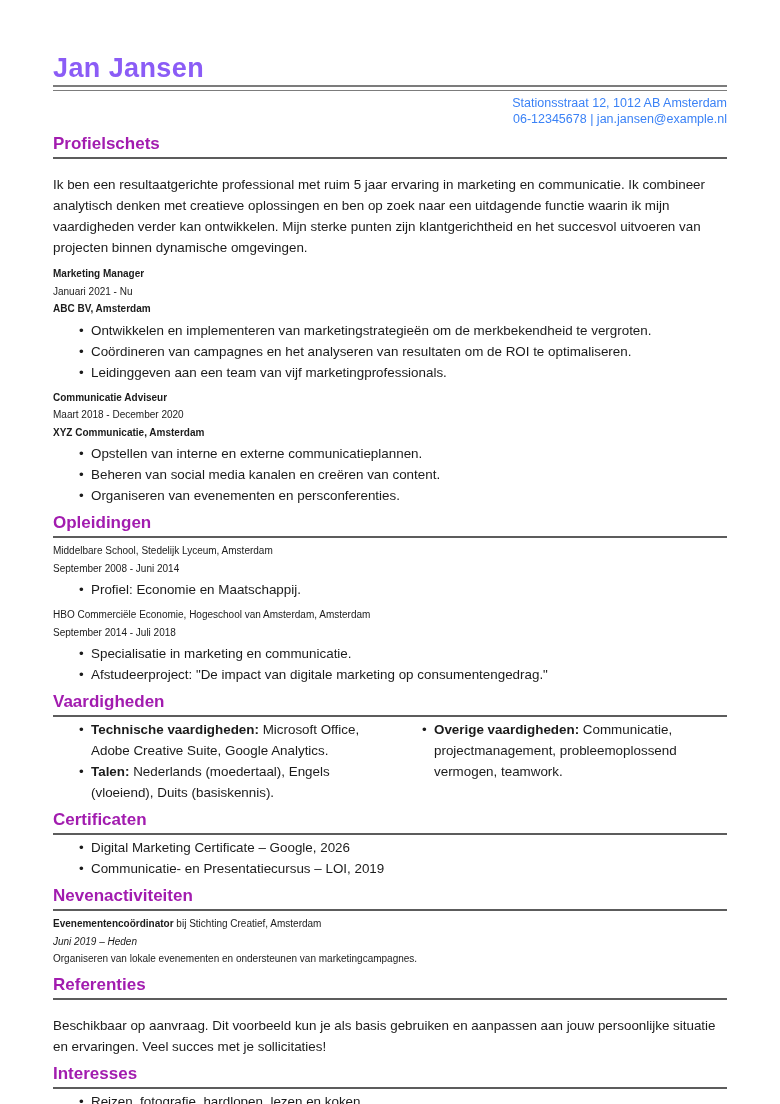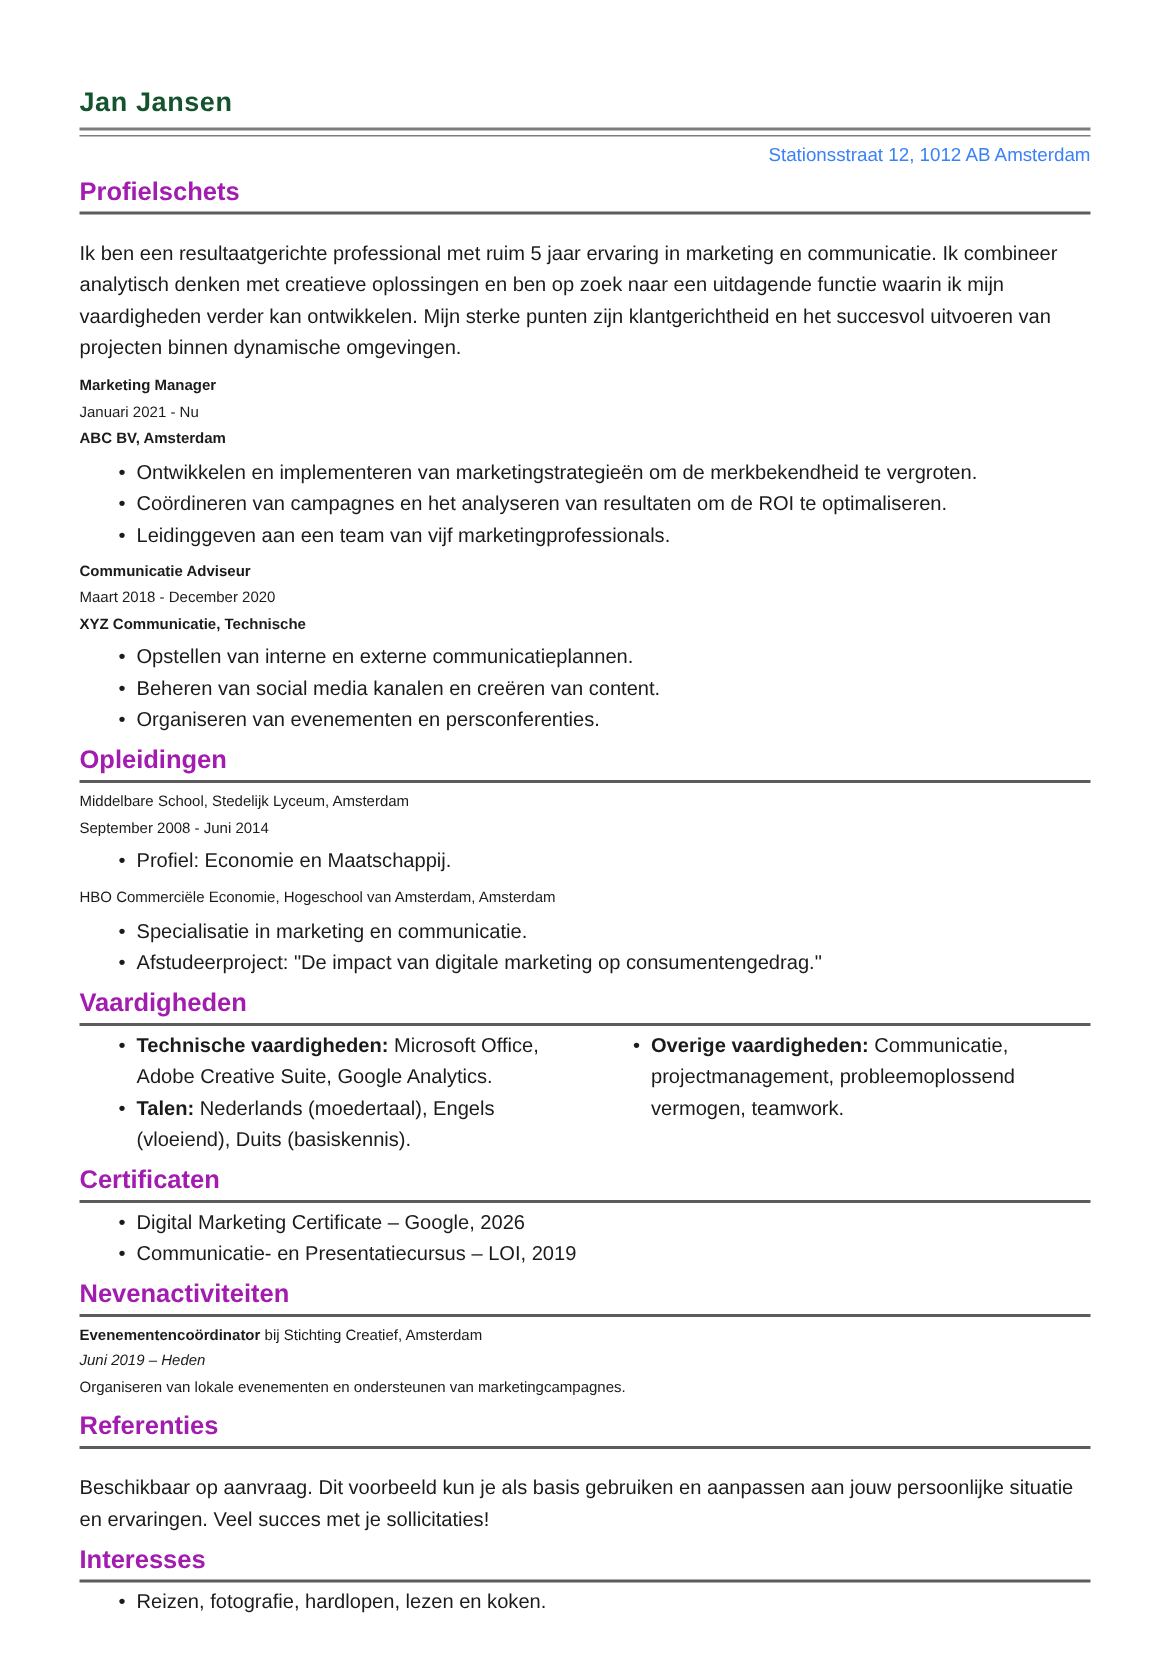--- a/index.html
+++ b/index.html
@@ -7,23 +7,23 @@
   body {
     width: 780px;
     height: 1104px;
     font-family: "Liberation Sans", sans-serif;
     color: #1b1b1b;
     overflow: hidden;
   }
   .page { padding: 55px 53px 0 53px; }
 
   h1.name {
-    font-size: 18px;
+    font-size: 27px;
     font-weight: bold;
-    color: #14532d;
+    color: #8b5cf6;
     letter-spacing: 0.4px;
     line-height: 27px;
   }
   .name-rule {
     margin-top: 3px;
     height: 6px;
     border-top: 2px solid #7c7c7c;
     border-bottom: 1px solid #7c7c7c;
   }
   .contact {
@@ -80,20 +80,21 @@
 </style>
 </head>
 <body>
 
 <div class="page">
 
   <h1 class="name">Jan Jansen</h1>
   <div class="name-rule"></div>
   <div class="contact">
     <div>Stationsstraat 12, 1012 AB Amsterdam</div>
+    <div>06-12345678 | jan.jansen@example.nl</div>
   </div>
 
   <section class="section">
     <h2 class="sh">Profielschets</h2>
     <p class="para">Ik ben een resultaatgerichte professional met ruim 5 jaar ervaring in marketing en communicatie. Ik combineer analytisch denken met creatieve oplossingen en ben op zoek naar een uitdagende functie waarin ik mijn vaardigheden verder kan ontwikkelen. Mijn sterke punten zijn klantgerichtheid en het succesvol uitvoeren van projecten binnen dynamische omgevingen.</p>
   </section>
 
   <section class="section">
 
     <div class="entry">
@@ -103,21 +104,21 @@
       <ul class="bullets">
         <li>Ontwikkelen en implementeren van marketingstrategieën om de merkbekendheid te vergroten.</li>
         <li>Coördineren van campagnes en het analyseren van resultaten om de ROI te optimaliseren.</li>
         <li>Leidinggeven aan een team van vijf marketingprofessionals.</li>
       </ul>
     </div>
 
     <div class="entry">
       <div class="entry-line bold">Communicatie Adviseur</div>
       <div class="entry-line">Maart 2018 - December 2020</div>
-      <div class="entry-line bold">XYZ Communicatie, Technische</div>
+      <div class="entry-line bold">XYZ Communicatie, Amsterdam</div>
       <ul class="bullets">
         <li>Opstellen van interne en externe communicatieplannen.</li>
         <li>Beheren van social media kanalen en creëren van content.</li>
         <li>Organiseren van evenementen en persconferenties.</li>
       </ul>
     </div>
   </section>
 
   <section class="section">
     <h2 class="sh">Opleidingen</h2>
@@ -125,20 +126,21 @@
     <div class="entry">
       <div class="entry-line">Middelbare School, Stedelijk Lyceum, Amsterdam</div>
       <div class="entry-line">September 2008 - Juni 2014</div>
       <ul class="bullets">
         <li>Profiel: Economie en Maatschappij.</li>
       </ul>
     </div>
 
     <div class="entry">
       <div class="entry-line">HBO Commerciële Economie, Hogeschool van Amsterdam, Amsterdam</div>
+      <div class="entry-line">September 2014 - Juli 2018</div>
       <ul class="bullets">
         <li>Specialisatie in marketing en communicatie.</li>
         <li>Afstudeerproject: "De impact van digitale marketing op consumentengedrag."</li>
       </ul>
     </div>
   </section>
 
   <section class="section">
     <h2 class="sh">Vaardigheden</h2>
     <div class="skills-grid">

